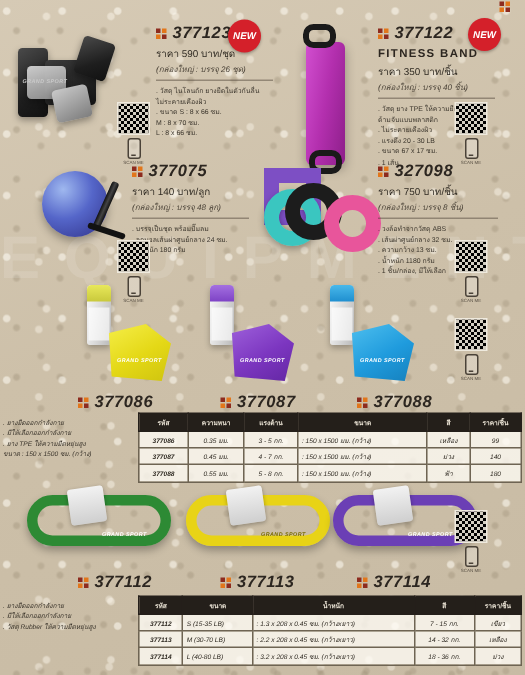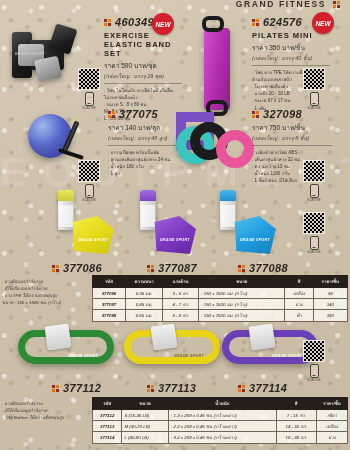--- a/index.html
+++ b/index.html
@@ -178,44 +178,42 @@
   }
 </style>
 </head>
 <body>
 
 <div class="page">
 
   <div class="ghost">EQUIPMENT</div>
 
   <div class="masthead">
-    <span>GRAND FITNESS</span>
     <span class="sqicon sq"><i></i><i></i><i></i><i></i></span>
   </div>
 
   <div class="art" style="left:6px; top:24px; width:95px; height:82px;">
     <div class="dumb" style="left:6px; top:8px; width:20px; height:46px;"></div>
     <div class="dumb" style="left:24px; top:16px; width:34px; height:30px; background:linear-gradient(145deg,#3c3c3c,#151515);"></div>
     <div class="dumb" style="left:12px; top:20px; width:26px; height:22px; background:linear-gradient(160deg,#d9d9d9,#8e8e8e); opacity:.92;"></div>
     <div class="dumb" style="left:46px; top:2px; width:22px; height:26px; transform:rotate(18deg);"></div>
     <div class="dumb" style="left:30px; top:34px; width:24px; height:22px; background:linear-gradient(160deg,#c9c9c9,#7d7d7d); transform:rotate(-12deg);"></div>
     <div class="brandtx" style="left:9px; top:28px; color:#c9c9c9;">GRAND SPORT</div>
   </div>
 
   <div class="cell" style="left:104px; top:16px; width:78px;">
     <div class="code-row">
       <span class="sqicon">
           <i></i>
           <i></i>
           <i></i>
           <i></i>
         </span>
-      <span class="code">460349</span>
-    </div>
-    <div class="pname">EXERCISE ELASTIC BAND SET</div>
+      <span class="code">377123</span>
+    </div>
     <div class="price">ราคา 590 บาท/ชุด</div>
     <div class="packing">(กล่องใหญ่ : บรรจุ 26 ชุด)</div>
     <div class="rule"></div>
     <div class="spec">
       <div>. วัสดุ ไนโลนถัก ยางยืดในตัวกันลื่น</div>
       <div>  ไม่ระคายเคืองผิว</div>
       <div>. ขนาด  S : 8 x 66 ซม.</div>
       <div>           M : 8 x 70 ซม.</div>
       <div>           L : 8 x 66 ซม.</div>
     </div>
@@ -238,23 +236,23 @@
   </div>
 
   <div class="cell" style="left:252px; top:16px; width:78px;">
     <div class="code-row">
       <span class="sqicon">
           <i></i>
           <i></i>
           <i></i>
           <i></i>
         </span>
-      <span class="code">624576</span>
-    </div>
-    <div class="pname">PILATES MINI</div>
+      <span class="code">377122</span>
+    </div>
+    <div class="pname">FITNESS BAND</div>
     <div class="price">ราคา 350 บาท/ชิ้น</div>
     <div class="packing">(กล่องใหญ่ : บรรจุ 40 ชิ้น)</div>
     <div class="rule"></div>
     <div class="spec">
       <div>. วัสดุ ยาง TPE ให้ความยืดหยุ่นสูง</div>
       <div>  ด้ามจับแบบพลาสติก</div>
       <div>. ไม่ระคายเคืองผิว</div>
       <div>. แรงดึง 20 - 30 LB</div>
       <div>. ขนาด 67 x 17 ซม.</div>
       <div>. 1 เส้น</div>
@@ -270,21 +268,21 @@
     <div class="phoneic"></div>
     <div class="scanlbl">SCAN ME</div>
   </div>
 
   <div class="art" style="left:20px; top:112px; width:80px; height:60px;">
     <div class="ball" style="position:absolute; left:8px; top:2px;"></div>
     <div class="pump" style="left:48px; top:8px; transform:rotate(24deg);"></div>
     <div style="position:absolute; left:38px; top:40px; width:26px; height:4px; background:#121212; border-radius:2px; transform:rotate(18deg);"></div>
   </div>
 
-  <div class="cell" style="left:108px; top:108px; width:78px;">
+  <div class="cell" style="left:88px; top:108px; width:78px;">
     <div class="code-row">
       <span class="sqicon">
           <i></i>
           <i></i>
           <i></i>
           <i></i>
         </span>
       <span class="code">377075</span>
     </div>
     <div class="price">ราคา 140 บาท/ลูก</div>

